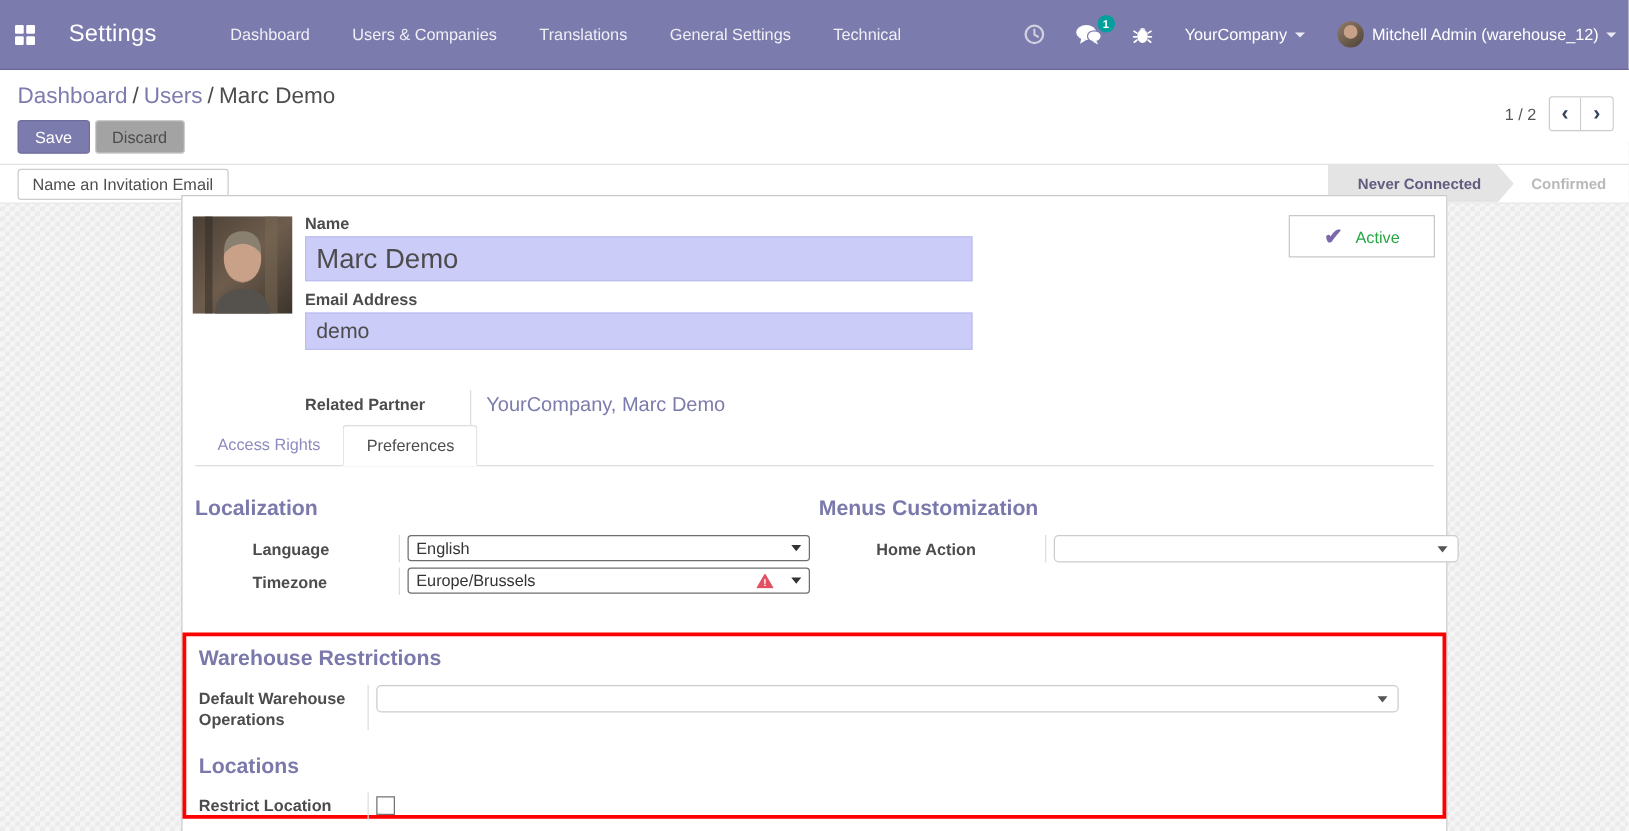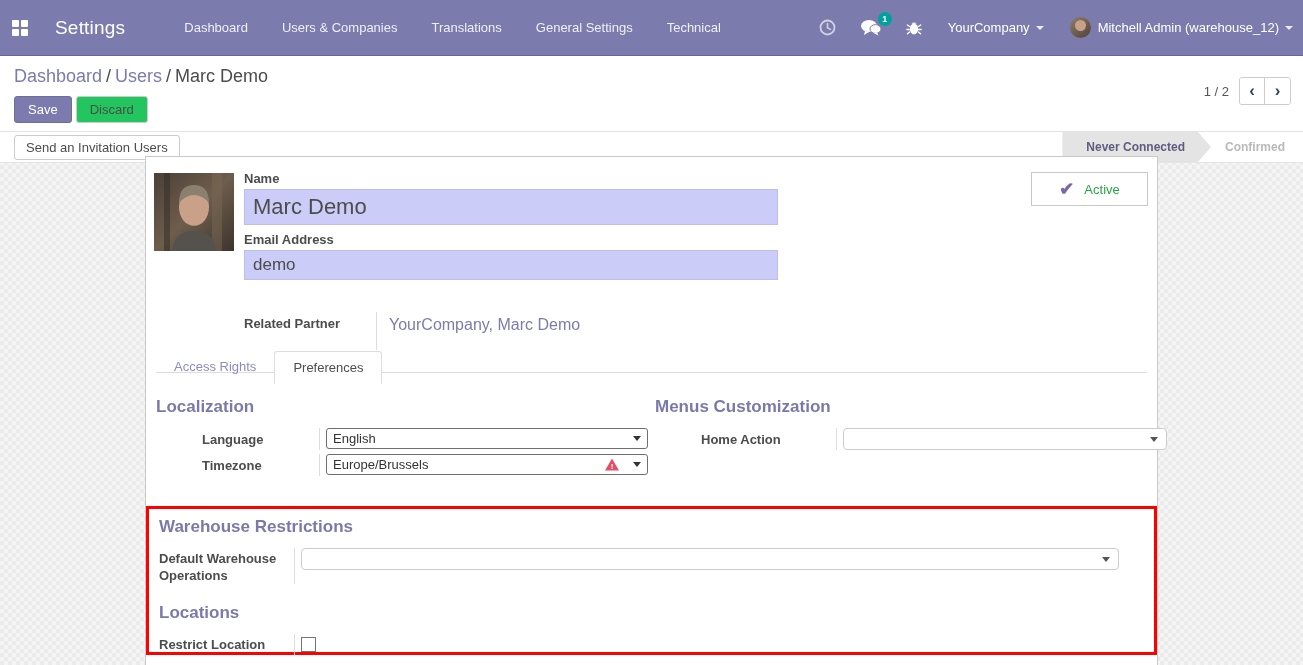--- a/index.html
+++ b/index.html
@@ -31,21 +31,21 @@
   .nav-avatar::after { content:""; position:absolute; left:5px; top:3px; width:11px; height:11px;
                 background:#c9a189; border-radius:50%; }
 
   
   .control-panel { background:#fff; padding:10px 14px 8px 14px; border-bottom:1px solid #e3e3e3; position:relative; }
   .breadcrumb { font-size:18px; color:#4c4c4c; margin-bottom:9px; }
   .breadcrumb a { color:#7c7bad; text-decoration:none; cursor:pointer; }
   .bc-sep { color:#4c4c4c; padding:0 4px; }
   .btn-row { display:flex; align-items:flex-end; }
   .btn { font-size:13px; padding:5px 13px; border-radius:3px; cursor:pointer; border:1px solid #ccc;
-         background:#22c55e; color:#4c4c4c; }
+         background:#a3a3a3; color:#4c4c4c; }
   .btn-primary { background:#7c7bad; border-color:#6f6d9c; color:#fff; margin-right:4px; }
   .pager { position:absolute; right:12px; bottom:26px; display:flex; align-items:center; }
   .pager-count { font-size:13px; color:#555; margin-right:10px; }
   .pager-btns { display:flex; border:1px solid #ccc; border-radius:3px; overflow:hidden; }
   .pager-btn { width:25px; height:26px; display:flex; align-items:center; justify-content:center;
                font-size:17px; font-weight:bold; color:#31425a; background:#fff; cursor:pointer; }
   .pager-btn:first-child { border-right:1px solid #ccc; }
 
   
   .action-row { height:31px; background:#fff; display:flex; align-items:center;
@@ -82,21 +82,21 @@
 
   .active-badge { position:absolute; right:9px; top:15px; width:117px; height:34px;
                   border:1px solid #c8c8c8; background:#fff; display:flex; align-items:center;
                   justify-content:center; cursor:pointer; }
   .active-check { color:#7a68ab; font-size:18px; font-weight:bold; margin-right:10px; }
   .active-label { color:#28a745; font-size:13px; }
 
   
   .tabs { position:absolute; left:10px; right:10px; top:182px; display:flex;
           border-bottom:1px solid #ddd; }
-  .tab { font-size:13px; padding:8px 18px 8px 18px; cursor:pointer; position:relative; top:12px; }
+  .tab { font-size:13px; padding:8px 18px 8px 18px; cursor:pointer; position:relative; top:1px; }
   .tab-inactive { color:#8d8cc0; }
   .tab-active { color:#4c4c4c; background:#fff; border:1px solid #ddd; border-bottom:1px solid #fff;
                 border-radius:3px 3px 0 0; }
 
   .tab-content { position:absolute; left:10px; right:10px; top:213px; }
   .cols { display:flex; padding-top:27px; }
   .col-left { width:492px; }
   .col-right { flex:1; padding-left:7px; }
   .sec-title { font-size:17px; font-weight:bold; color:#7b79ab; margin-bottom:11px; }
   .frow { display:flex; margin-bottom:4px; min-height:22px; }
@@ -199,21 +199,21 @@
     <div class="pager">
       <span class="pager-count">1 / 2</span>
       <div class="pager-btns">
         <div class="pager-btn">‹</div>
         <div class="pager-btn">›</div>
       </div>
     </div>
   </div>
 
   <div class="action-row">
-    <button class="invite-btn">Send an Invitation Users</button>
+    <button class="invite-btn">Name an Invitation Email</button>
     <div class="statusbar">
       <div class="status-step status-active">Never Connected</div>
       <div class="status-step status-inactive">Confirmed</div>
     </div>
   </div>
 
   <div class="main-bg"></div>
 
   <div class="sheet">
 

